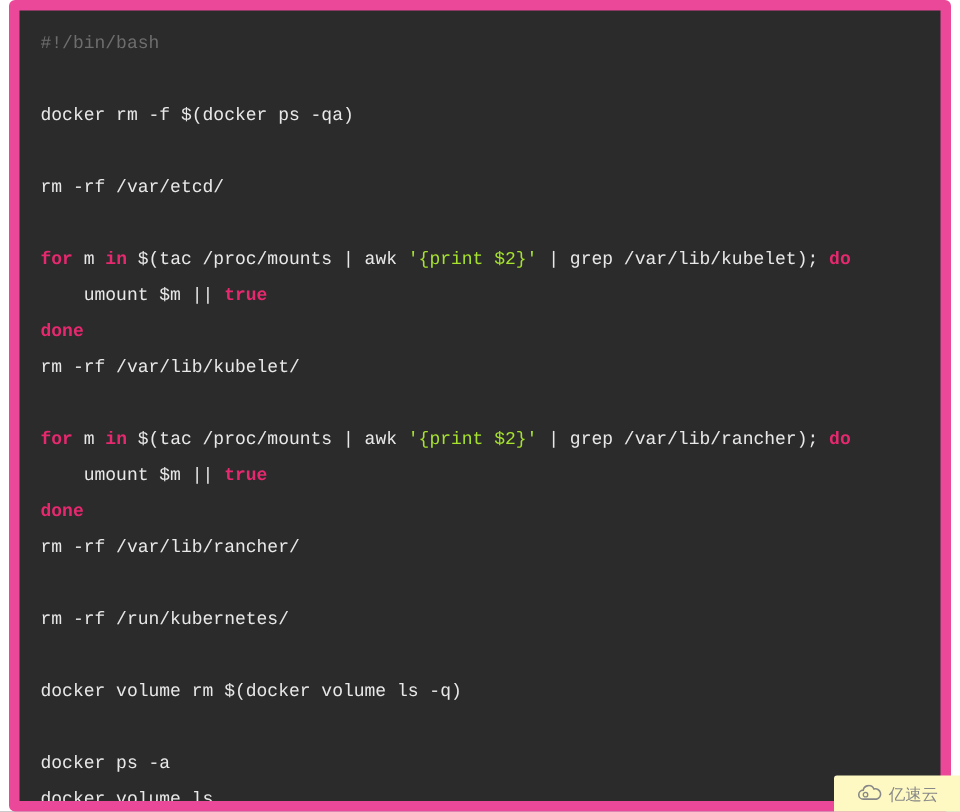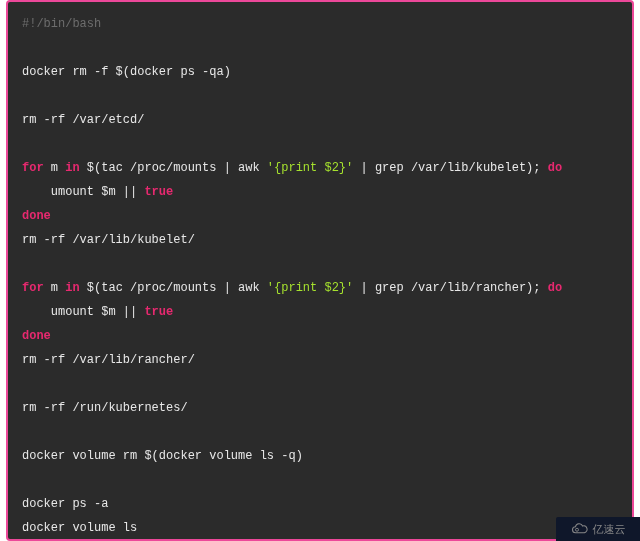--- a/index.html
+++ b/index.html
@@ -1,33 +1,33 @@
 <!DOCTYPE html>
 <html><head>
 <meta charset="utf-8">
 <style>
   * { margin: 0; padding: 0; box-sizing: border-box; }
   html, body { width: 640px; height: 541px; background: #fff; font-family: "SFMono-Regular", Consolas, "Liberation Mono", Menlo, monospace; }
   .frame {
     position: absolute; left: 6px; top: 0; width: 628px; height: 541px;
-    background: #2b2b2b; border: 2px solid #ec4899; border-radius: 4px;
+    background: #2b2b2b; border: 7px solid #ec4899; border-radius: 4px;
     padding: 10px 14px 12px 14px; overflow: hidden;
   }
   pre.code {
     font-family: inherit; font-size: 12px; line-height: 24px;
     color: #e8e8e8; white-space: pre;
   }
   .c-cmt   { color: #6d6d6d; }     
   .c-kw    { color: #e6296f; font-weight: 600; }  
   .c-str   { color: #a6e22e; }     
   .c-plain { color: #e8e8e8; }
 
   .watermark {
     position: absolute; right: 0; bottom: 0; width: 84px; height: 24px;
-    background: #0f172a; color: #888; font-family: sans-serif; font-size: 11px;
+    background: #fef9c3; color: #888; font-family: sans-serif; font-size: 11px;
     display: flex; align-items: center; justify-content: center; gap: 4px;
     border-top-left-radius: 2px;
   }
   .watermark svg { width: 18px; height: 12px; }
   .watermark span { letter-spacing: 0; }
 </style>
 </head>
 <body>
 
 <div class="frame">

